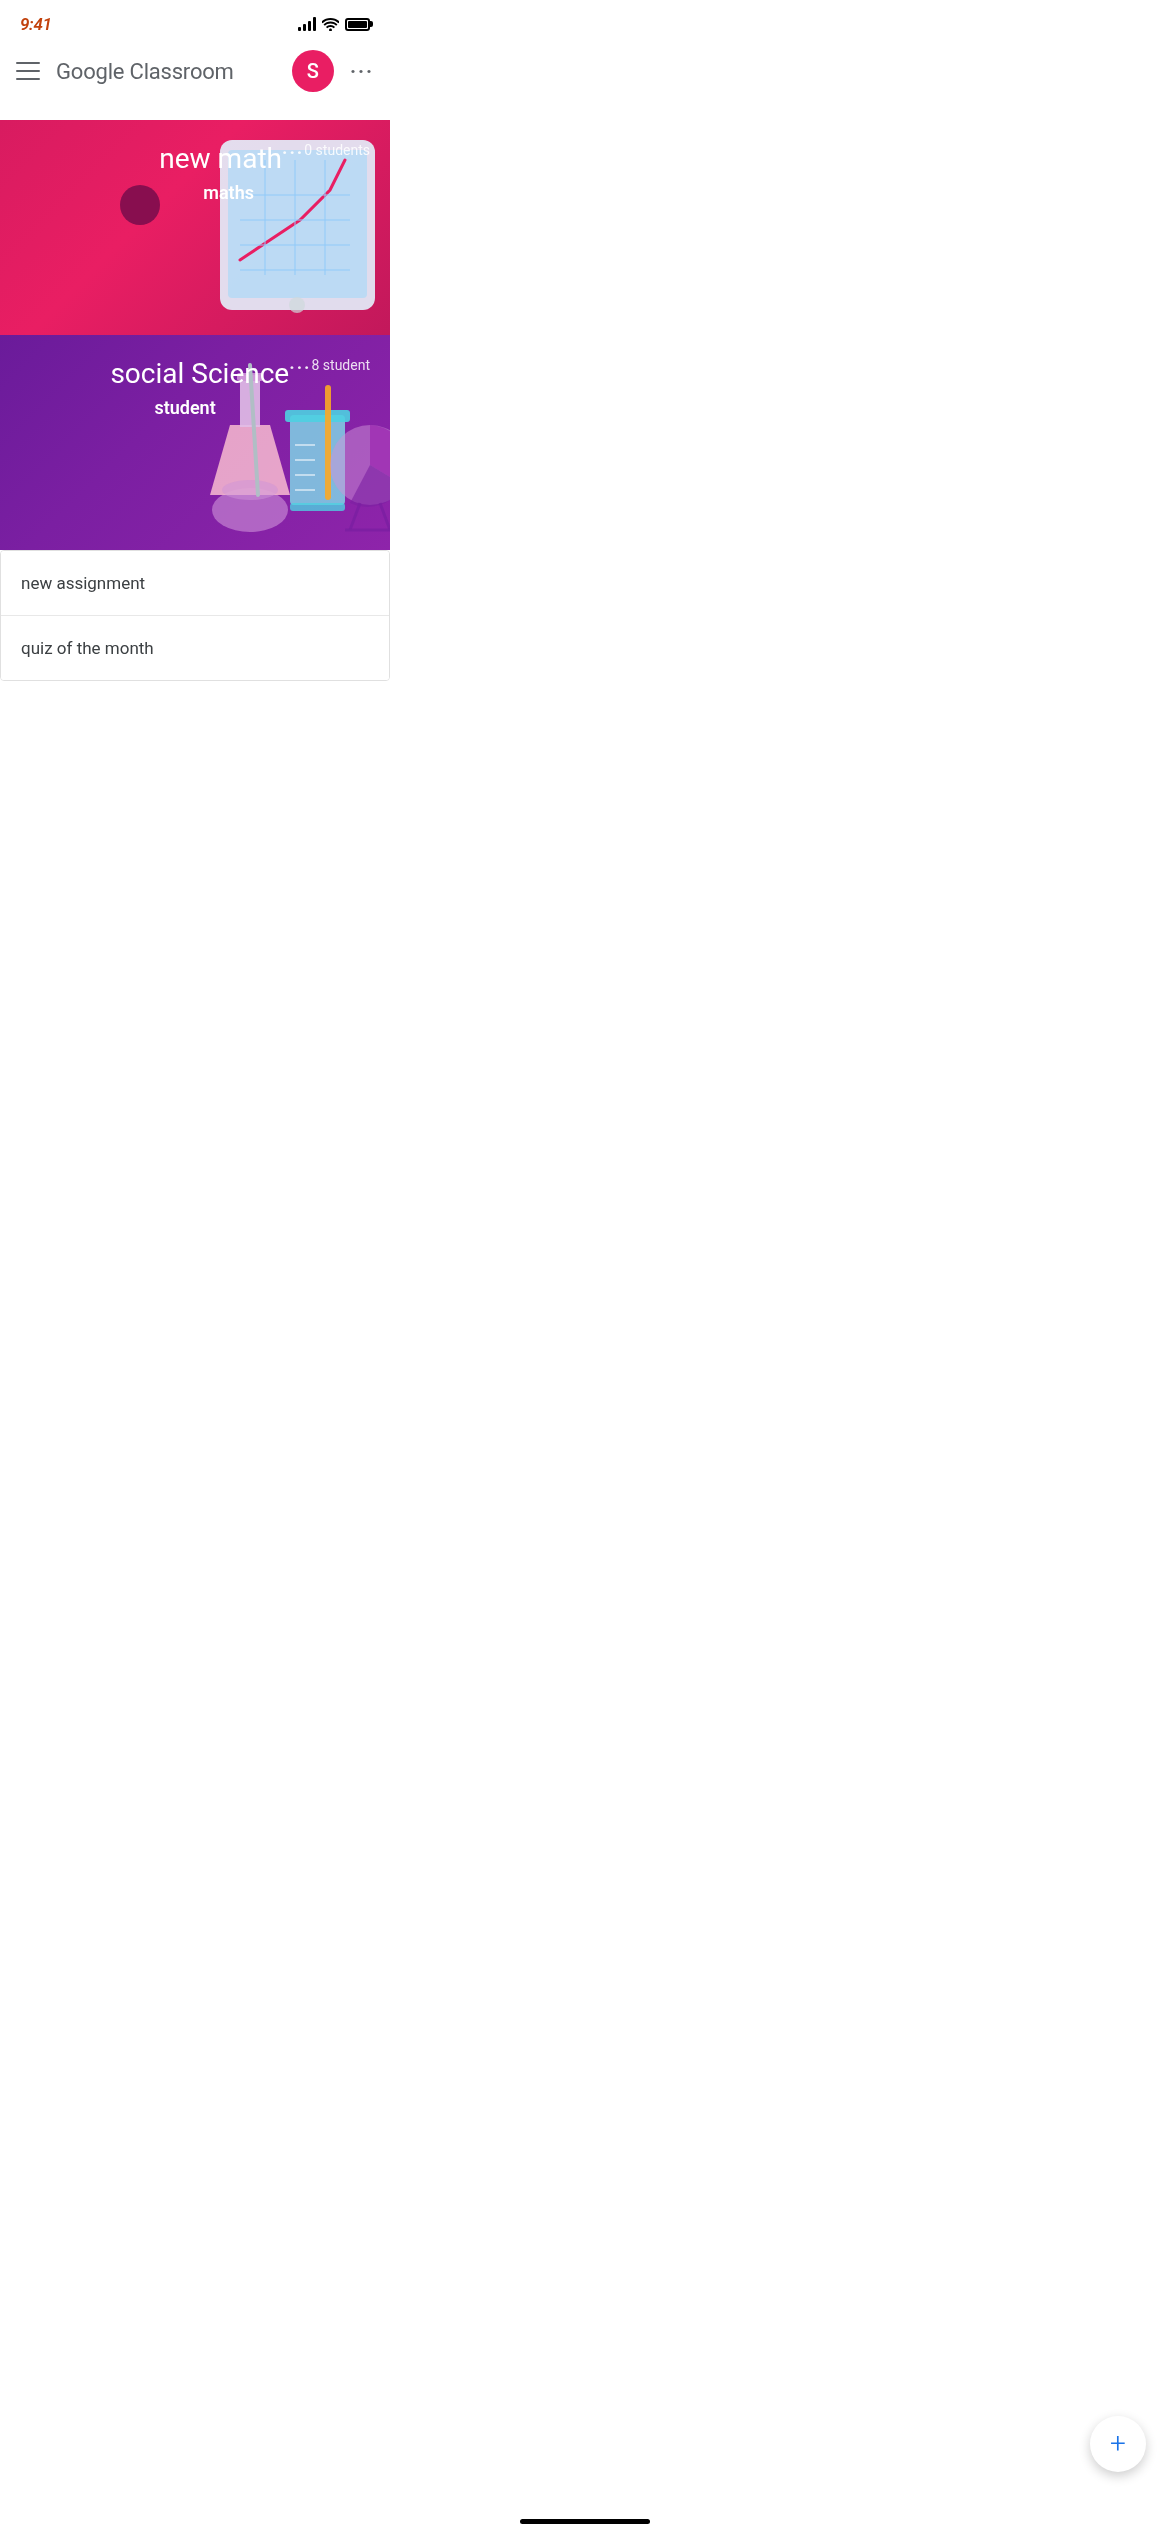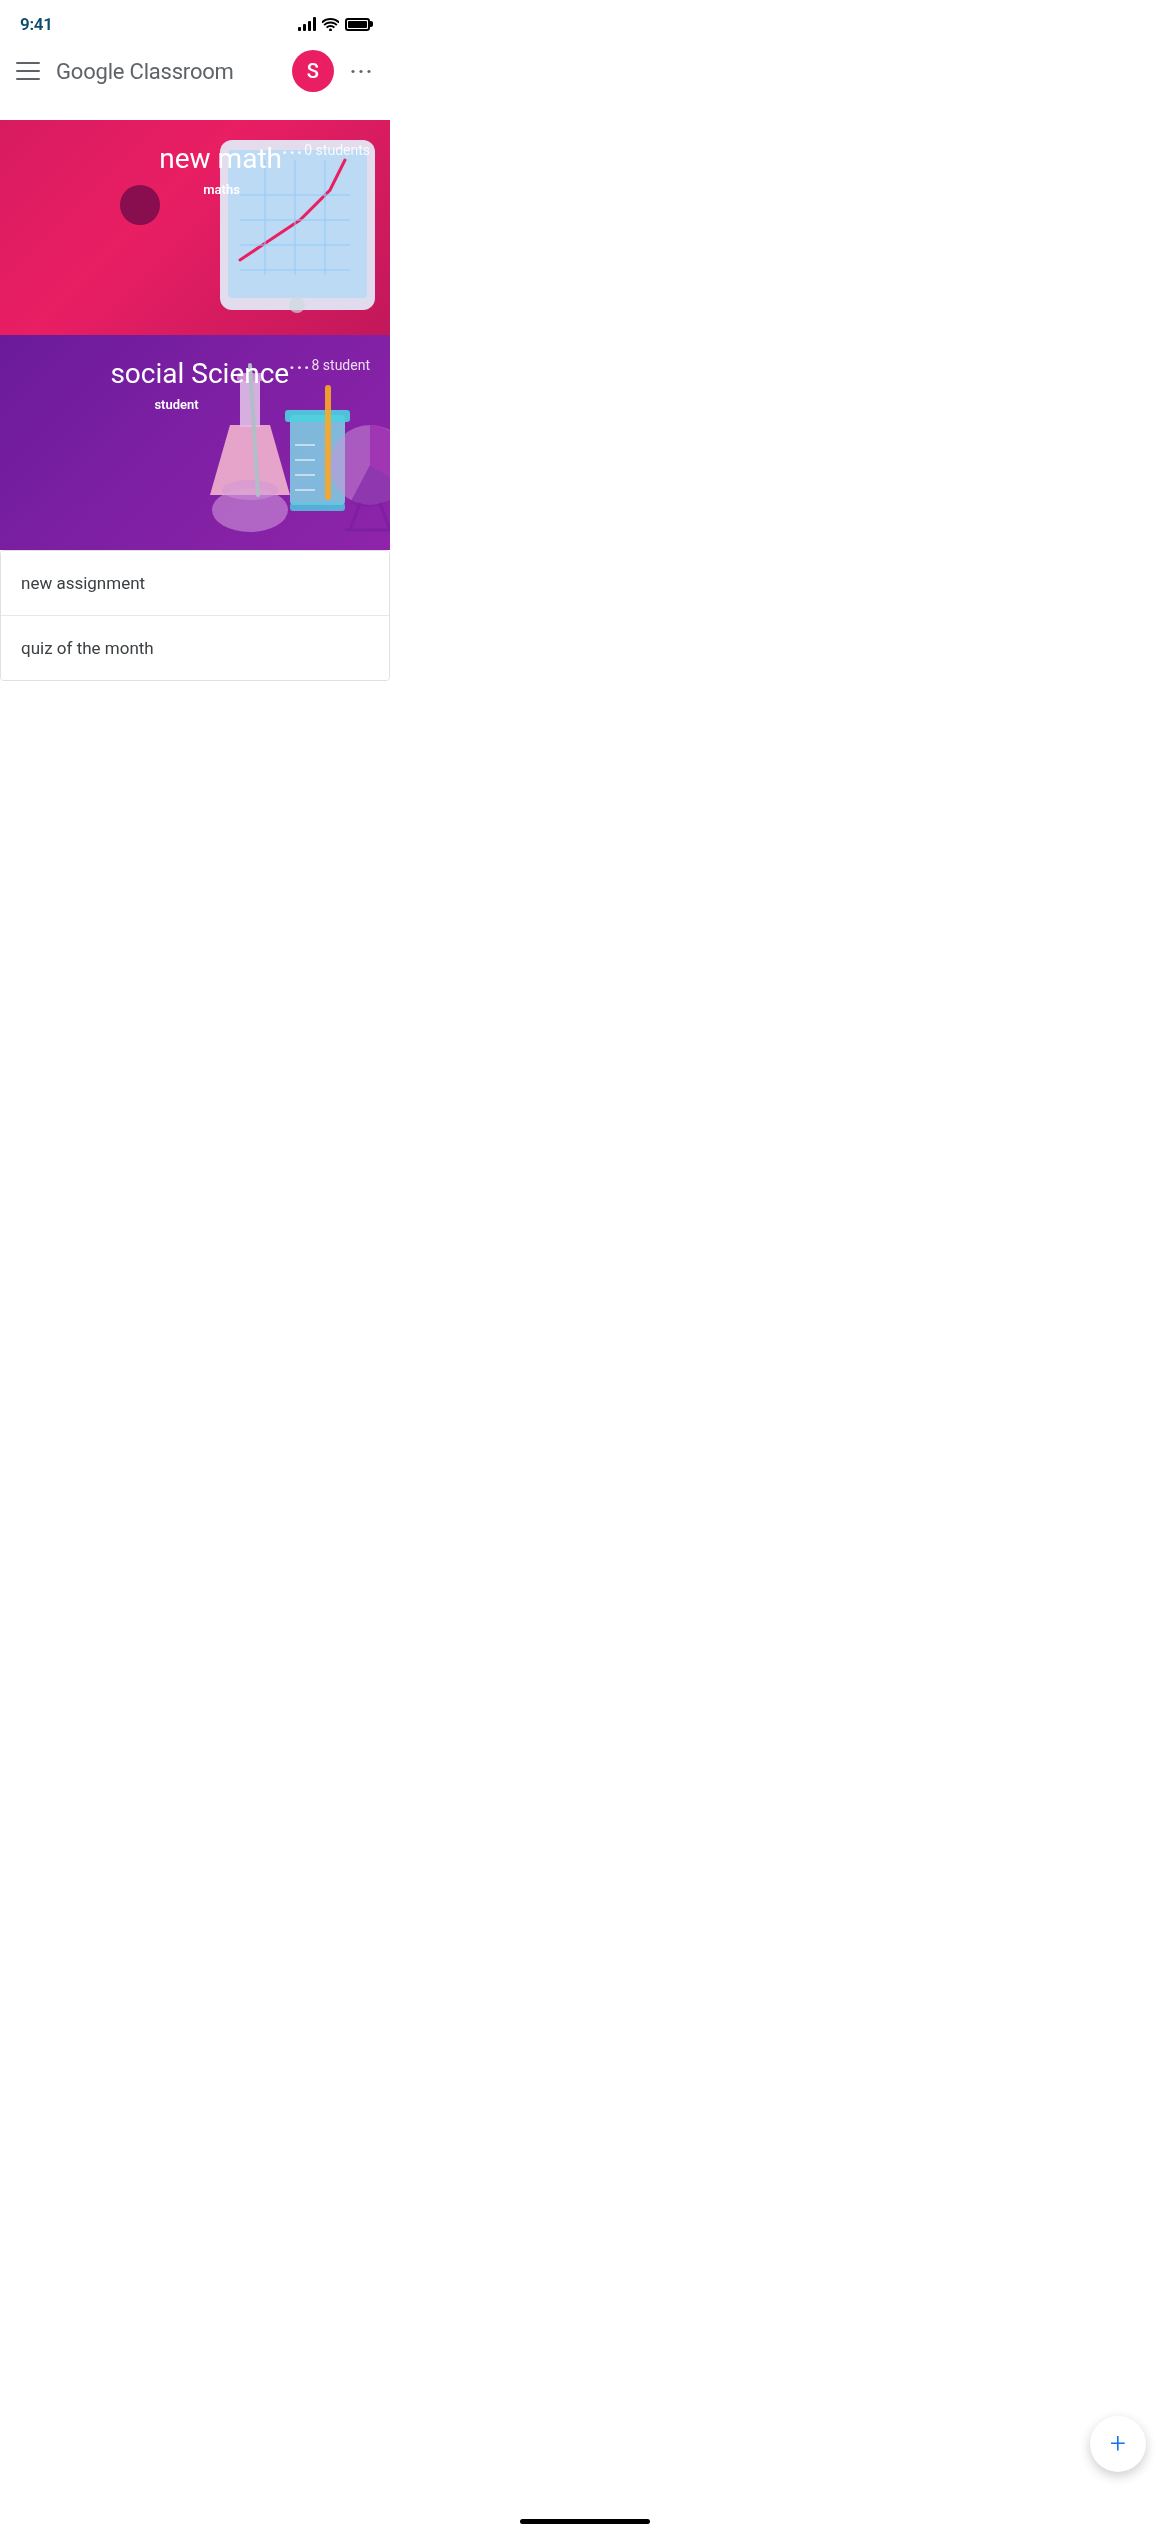--- a/index.html
+++ b/index.html
@@ -19,22 +19,23 @@
       display: flex;
       justify-content: space-between;
       align-items: center;
       padding: 14px 20px 8px 20px;
       background: #fff;
     }
 
     .status-time {
       font-size: 17px;
       font-weight: 600;
-      color: #0c4a6e;
+      color: #c2410c;
       letter-spacing: -0.3px;
+      font-style: italic;
     }
 
     .status-icons {
       display: flex;
       align-items: center;
       gap: 6px;
     }
 
     
     .signal-bars {
@@ -175,21 +176,21 @@
 
     .card-title {
       font-size: 28px;
       font-weight: 400;
       color: #fff;
       line-height: 1.2;
       margin-bottom: 6px;
     }
 
     .card-subtitle {
-      font-size: 13px;
+      font-size: 18px;
       font-weight: 600;
       color: #fff;
       padding-left: 44px;
     }
 
     .card-more {
       color: #fff;
       font-size: 18px;
       letter-spacing: 2px;
       font-weight: 700;

